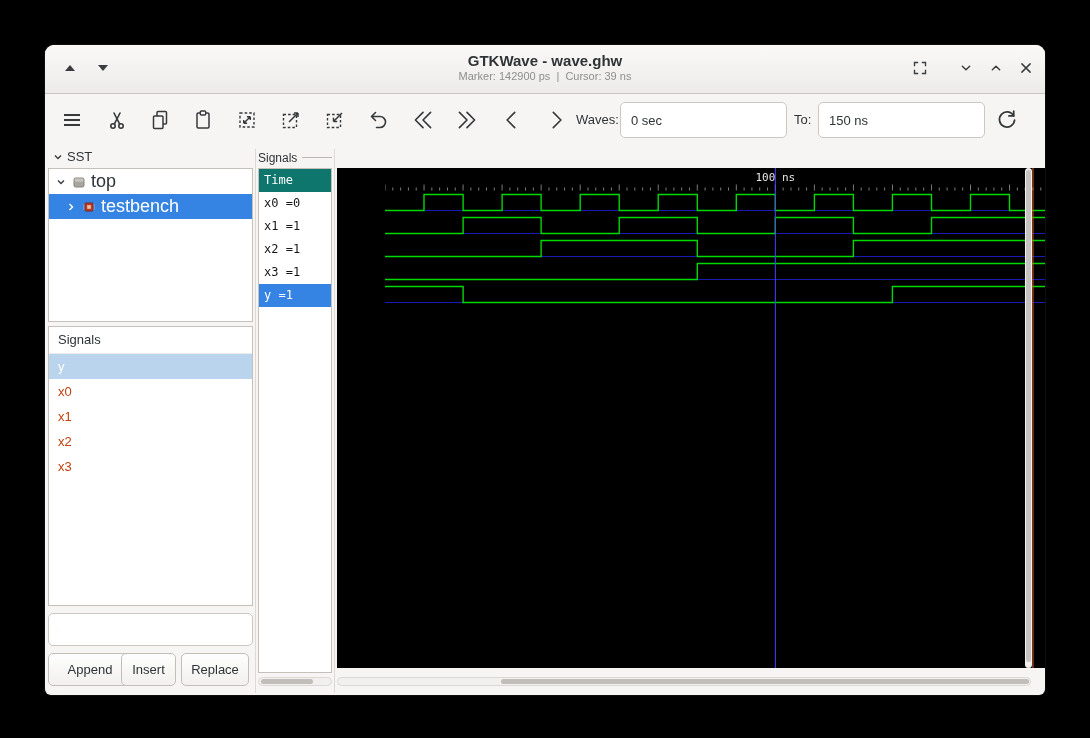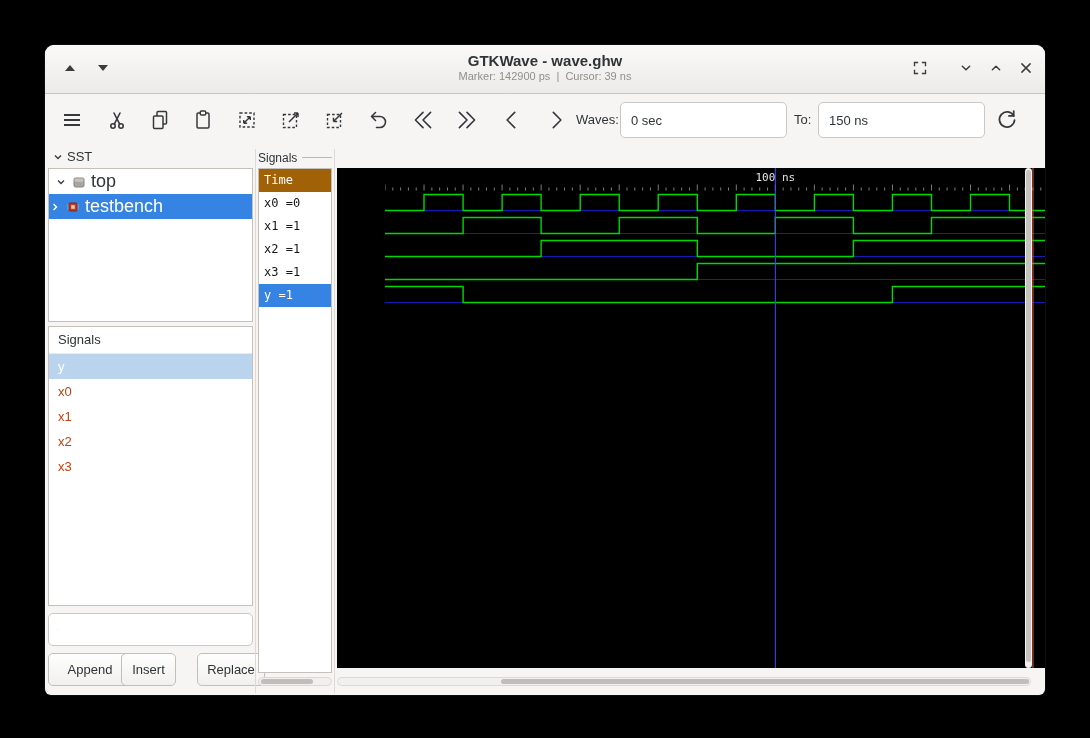--- a/index.html
+++ b/index.html
@@ -43,21 +43,21 @@
   .siglist-header{height:26px;line-height:26px;padding-left:9px;font-size:13px;border-bottom:1px solid #edebe9;}
   .sigitem{height:25px;line-height:25px;padding-left:9px;font-size:13px;color:#c2410c;}
   .sigitem.selected{background:#b9d4ec;color:#fff;}
   .search{position:absolute;left:3px;top:568px;width:205px;height:33px;box-sizing:border-box;
     background:#fff;border:1px solid #cdc7c2;border-radius:5px;display:flex;align-items:center;gap:6px;padding:0 8px;}
   .search input{flex:1;border:none;outline:none;font-size:13px;background:transparent;font-family:"Liberation Sans",sans-serif;}
   .btn{position:absolute;top:608px;height:33px;box-sizing:border-box;display:flex;align-items:center;justify-content:center;
     background:linear-gradient(#fefefe,#f1f0ee);border:1px solid #c4beb8;border-radius:5px;font-size:13px;color:#2e3436;}
   
   .wavelist{font-family:"DejaVu Sans Mono","Liberation Mono",monospace;font-size:12px;}
-  .time-header{height:23px;line-height:23px;background:#a16207;color:#fff;padding-left:5px;}
+  .time-header{height:23px;line-height:23px;background:#0f766e;color:#fff;padding-left:5px;}
   .wlrow{height:23px;line-height:23px;padding-left:5px;color:#161616;}
   .wlrow.selected{background:#3584e4;color:#fff;}
   
   .wavearea{position:absolute;left:292px;top:123px;width:687px;height:500px;background:#000;padding-left:48px;}
   
   .hscroll{position:absolute;height:9px;background:#f1f0ef;border:1px solid #dcd8d4;border-radius:5px;box-sizing:border-box;}
   .hthumb{position:absolute;top:1px;height:5px;background:#c1bdb9;border-radius:3px;}
   .vscroll{position:absolute;width:7px;background:#f1f0ef;border-radius:4px;}
   .vthumb{position:absolute;left:1px;width:5px;background:#c6c2be;border-radius:3px;}
 </style>
@@ -190,21 +190,21 @@
     <div class="tree-row" style="padding-left:6px;">
       <svg width="12" height="12" viewBox="0 0 12 12">
         <path d="M3 4.5l3 3 3-3" fill="none" stroke="#3a3d3f" stroke-width="1.4"></path>
       </svg>
       <svg width="14" height="14" viewBox="0 0 14 14">
         <rect x="2" y="3" width="10" height="9" rx="1.5" fill="#a8a49f" stroke="#8a867f"></rect>
         <rect x="2.6" y="3.6" width="8.8" height="3.2" rx="1.2" fill="#c6c2bd"></rect>
       </svg>
       <span>top</span>
     </div>
-    <div class="tree-row selected" style="">
+    <div class="tree-row selected" style="padding-left:16px;">
       <svg width="12" height="12" viewBox="0 0 12 12">
         <path d="M4.5 3l3 3-3 3" fill="none" stroke="#ffffff" stroke-width="1.4"></path>
       </svg>
       <svg width="14" height="14" viewBox="0 0 14 14">
         <path d="M1.5 5h1.5 M1.5 7h1.5 M1.5 9h1.5 M11 5h1.5 M11 7h1.5 M11 9h1.5" stroke="#d9d4cf" stroke-width="1"></path>
         <rect x="3" y="3" width="8" height="8" rx="1" fill="#c0392b" stroke="#7c241a"></rect>
         <rect x="5.2" y="5.2" width="3.6" height="3.6" fill="#e8c7a0"></rect>
       </svg>
       <span>testbench</span>
     </div>
@@ -222,21 +222,21 @@
   <div class="search">
     <svg width="15" height="15" viewBox="0 0 16 16">
       <circle cx="7" cy="7" r="4.3" fill="none" stroke="#7a7a78" stroke-width="1.4"></circle>
       <path d="M10.3 10.3L14 14" stroke="#7a7a78" stroke-width="1.4" stroke-linecap="round"></path>
     </svg>
     <input placeholder="" style="">
   </div>
 
   <div class="btn" style="left:3px;width:84px;">Append</div>
   <div class="btn" style="left:76px;width:55px;">Insert</div>
-  <div class="btn" style="left:152px;width:68px;">Replace</div>
+  <div class="btn" style="left:136px;width:68px;">Replace</div>
 
   <div class="vsep" style="left:210px;top:104px;height:544px;"></div>
 
   <div class="frame-label" style="left:213px;width:74px;">
     <span>Signals</span>
     <span class="rule"></span>
   </div>
   <div class="panelbox wavelist" style="left:213px;top:123px;width:74px;height:505px;">
     <div class="time-header">Time</div>
     <div class="wlrow">x0 =0</div>

